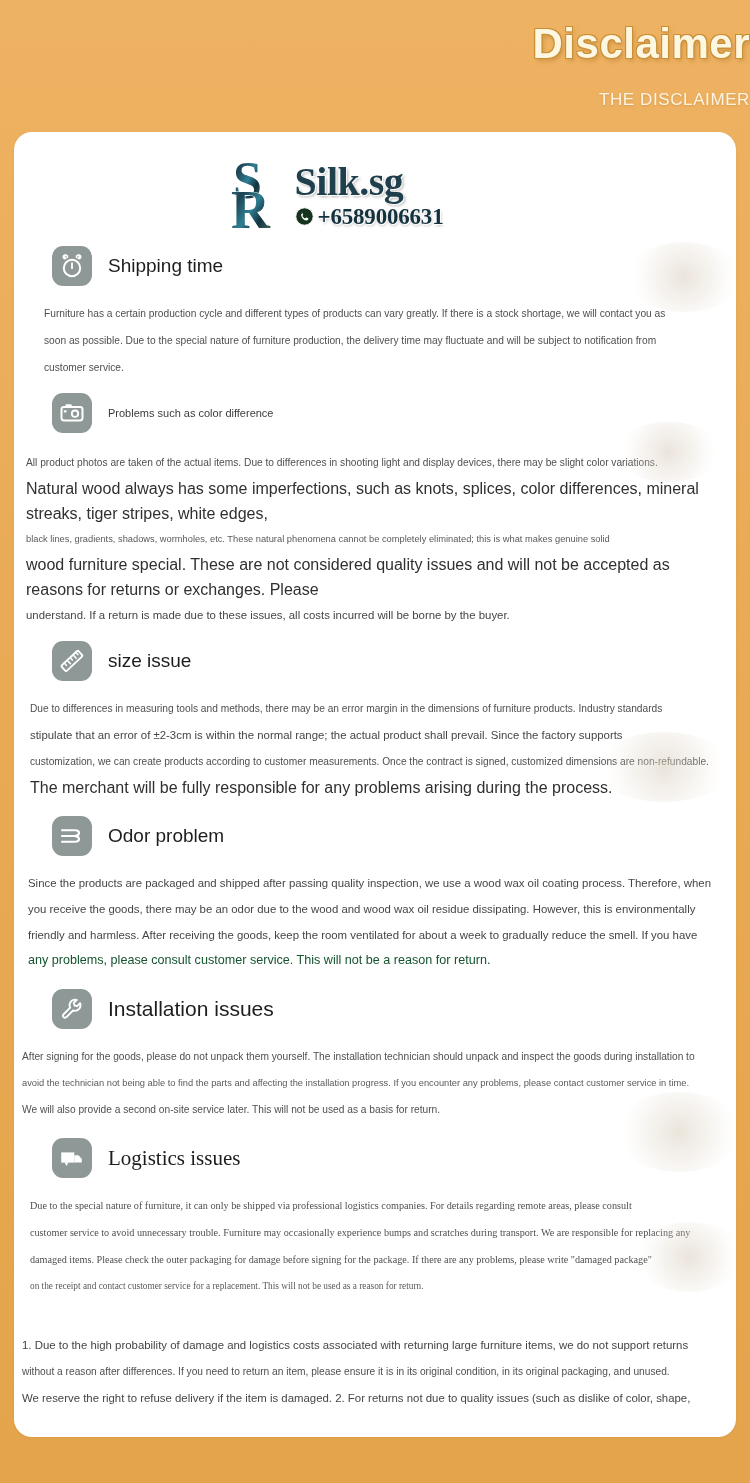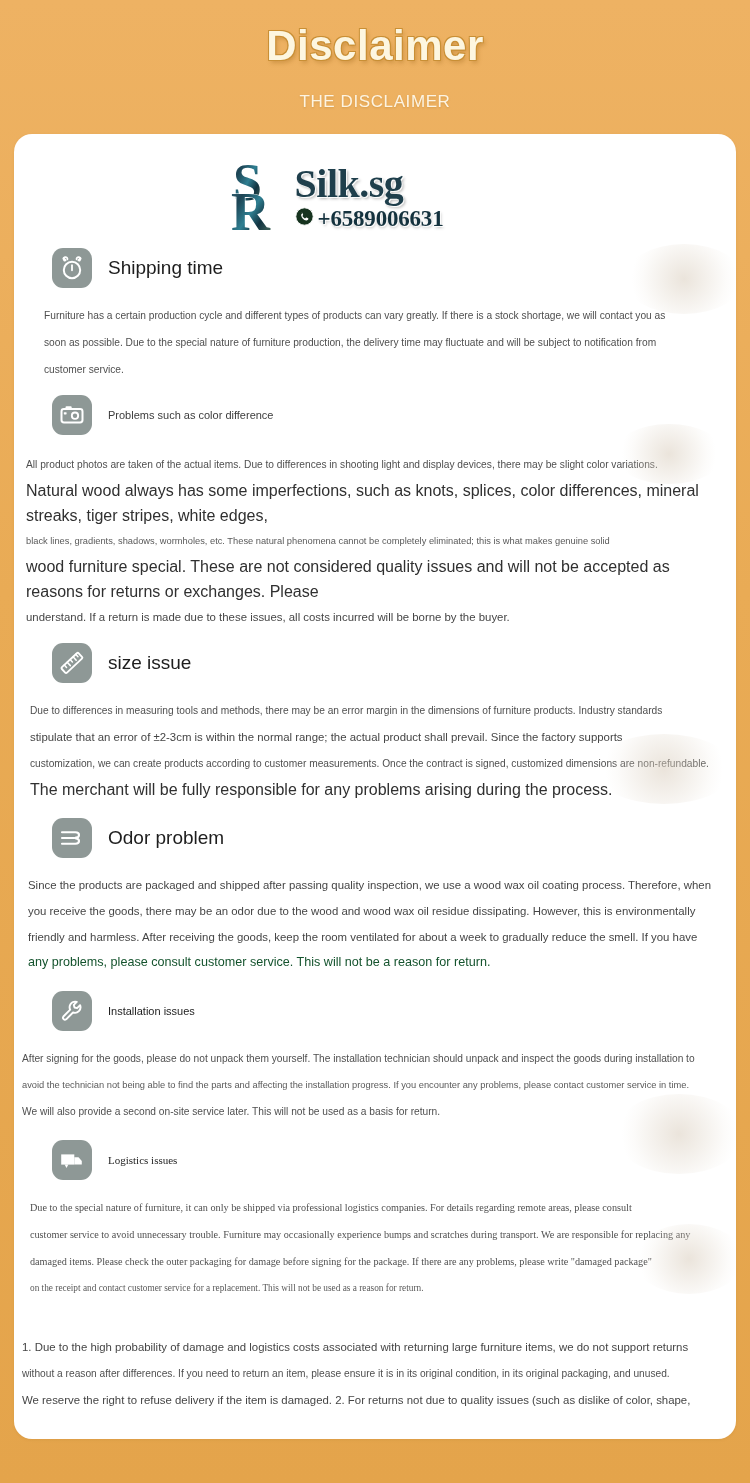--- a/index.html
+++ b/index.html
@@ -13,22 +13,22 @@
     font-family: "Liberation Sans", sans-serif;
     width: 750px;
     min-height: 1483px;
     background: linear-gradient(180deg, #eeb263 0%, #e9ab55 40%, #e4a44b 100%);
     position: relative;
     overflow: hidden;
   }
 
   
   .page-header {
-    text-align: center;
-    margin-top: 20px;
+    padding-top: 18px;
+    text-align: right;
   }
 
   .page-title {
     font-size: 42px;
     font-weight: bold;
     letter-spacing: 0.5px;
     color: #fdf6e0;
     line-height: 1.25;
     text-shadow:
        1px  1px 0 #c98f35,
@@ -86,21 +86,21 @@
   .logo-name {
     font-family: "Liberation Serif", serif;
     font-weight: bold;
     font-size: 40px;
     color: #1f3f4c;
     letter-spacing: -0.5px;
     text-shadow: 1px 1px 0 rgba(255,255,255,.9), 2px 2px 3px rgba(0,0,0,.28);
   }
   .logo-phone-row {
     display: flex;
-    align-items: flex-start;
+    align-items: center;
     gap: 4px;
     margin-top: 3px;
   }
   .wa-icon { width: 19px; height: 19px; flex: none; }
   .logo-phone {
     font-family: "Liberation Serif", serif;
     font-weight: bold;
     font-size: 23px;
     color: #14323e;
     letter-spacing: -0.2px;
@@ -127,21 +127,21 @@
     align-items: center;
     justify-content: center;
   }
   .sec-icon svg { display: block; }
 
   .sec-title {
     color: #1d1d1d;
     font-weight: 400;
   }
   .sec-title.sz-lg  { font-size: 19px; }
-  .sec-title.sz-md  { font-size: 11px; }
+  .sec-title.sz-md  { font-size: 21px; }
   .sec-title.sz-sm  { font-size: 11px; color: #3c3c3c; }
 
   .sec-body { padding: 0 22px 0 30px; }
 
   .sec-body p {
     color: #4a4a4a;
     margin: 0;
   }
 
   

